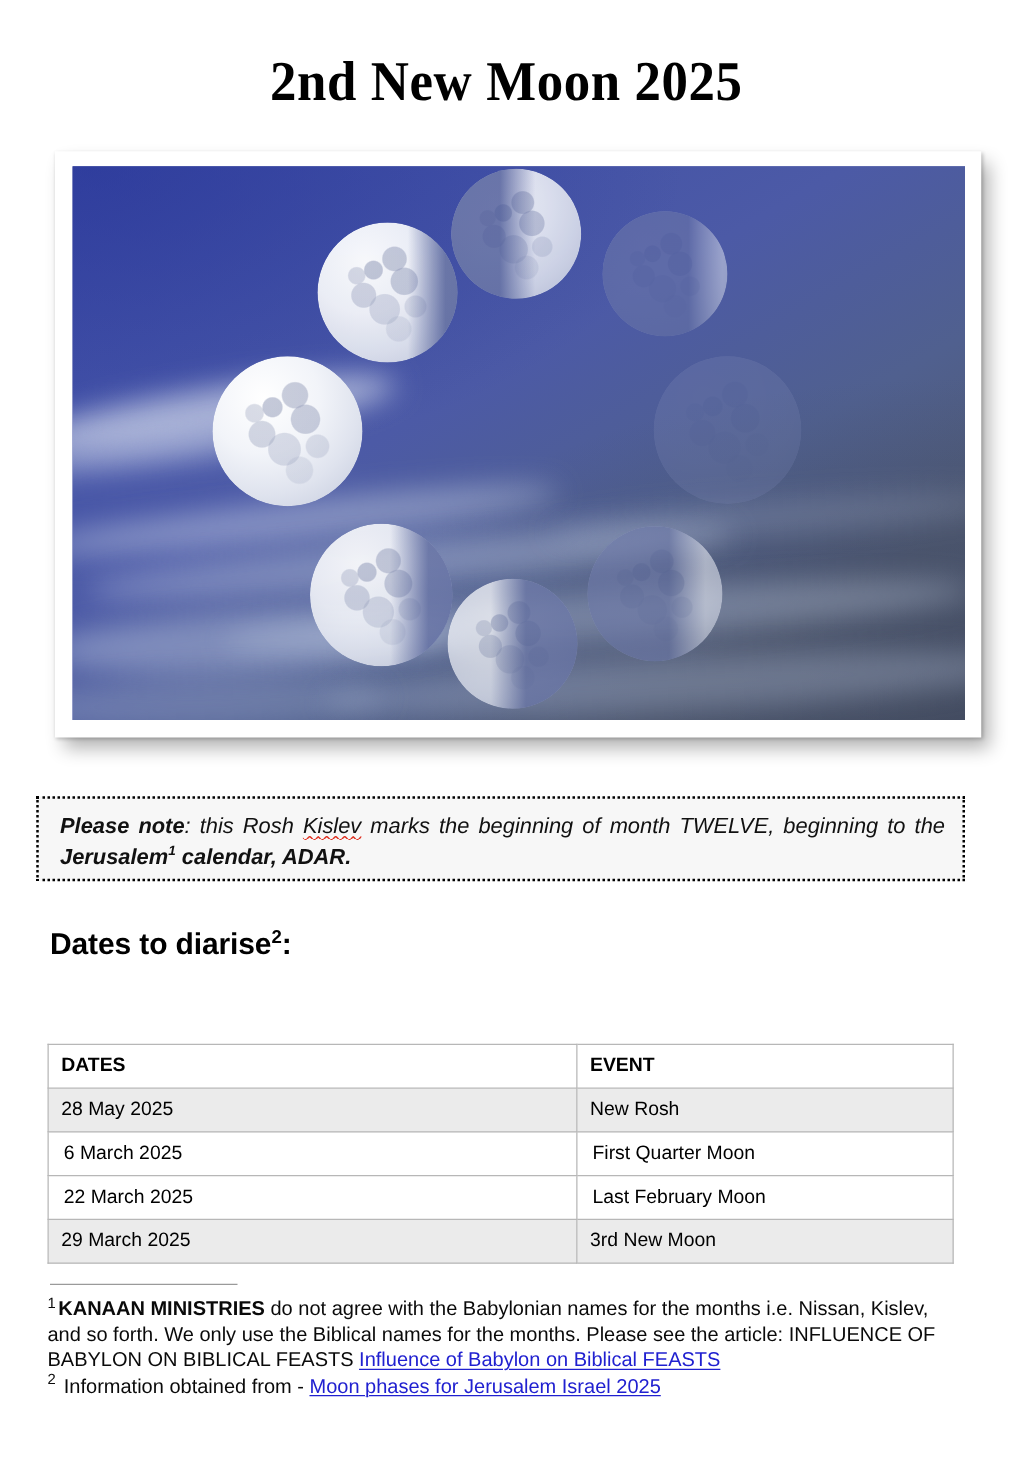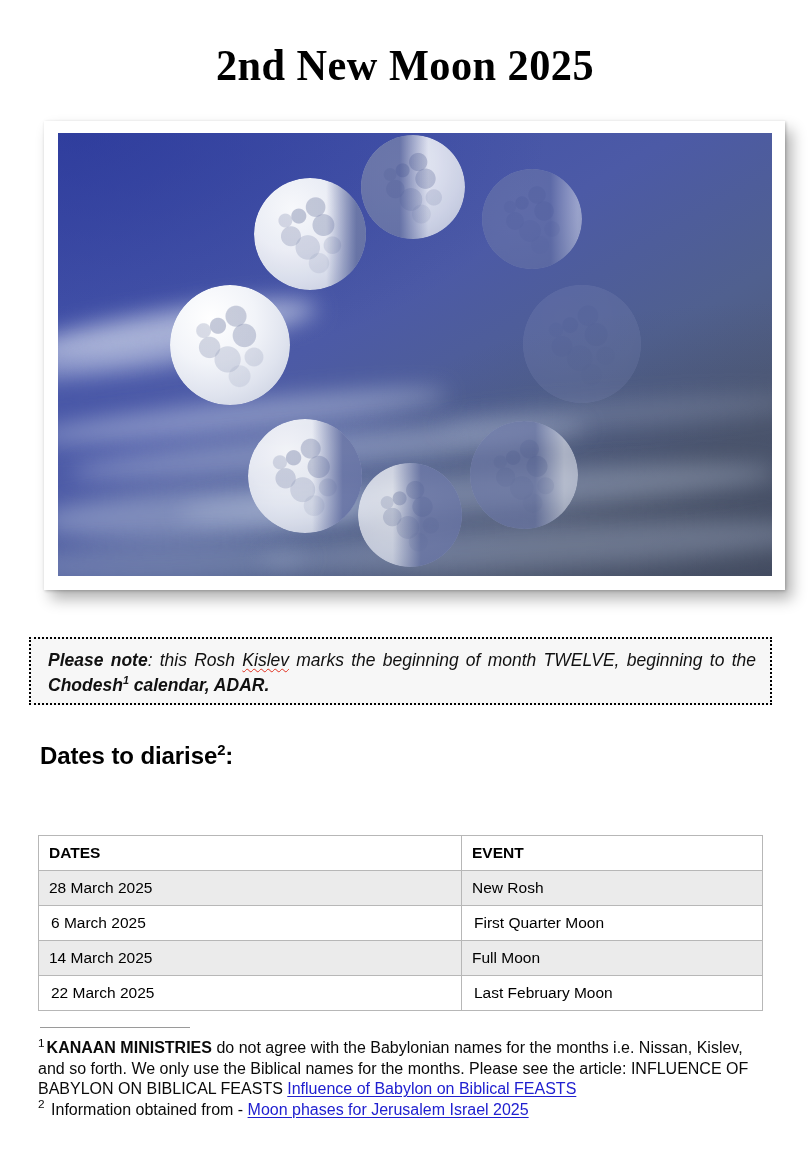--- a/index.html
+++ b/index.html
@@ -315,55 +315,55 @@
           <div class="disc"></div>
           <div class="maria"></div>
           <div class="terminator" style="background: linear-gradient(90deg, rgba(78, 92, 150, 0.8) 0%, rgba(78, 92, 150, 0.8) 60%, rgba(78, 92, 150, 0) 86%, rgba(78, 92, 150, 0) 100%);"></div>
         </div>
       </div>
   </div>
 </div>
 
 <div class="note-box">
   <div class="note-text">
-    <b>Please note</b><span>: this Rosh </span><span class="spellcheck">Kislev</span><span> marks the beginning of month TWELVE, beginning to the </span><b><span>Chodesh</span><span class="sup">1</span><span> calendar, ADAR.</span></b>
+    <b>Please note</b><span>: this Rosh </span><span class="spellcheck">Kislev</span><span> marks the beginning of month TWELVE, beginning to the </span><b><span>Jerusalem</span><span class="sup">1</span><span> calendar, ADAR.</span></b>
   </div>
 </div>
 
 <div class="section-heading">
   <span>Dates to diarise</span><span class="sup">2</span><span>:</span>
 </div>
 
 <table class="dates-table">
   <colgroup>
       <col class="c-date">
       <col class="c-event">
     </colgroup>
   <thead>
     <tr>
       <th>DATES</th>
       <th>EVENT</th>
     </tr>
   </thead>
   <tbody id="table-body">
       <tr class="odd">
-        <td>28 March 2025</td>
+        <td>28 May 2025</td>
         <td>New Rosh</td>
       </tr>
       <tr class="even">
         <td>6 March 2025</td>
         <td>First Quarter Moon</td>
       </tr>
-      <tr class="odd">
-        <td>14 March 2025</td>
-        <td>Full Moon</td>
-      </tr>
       <tr class="even">
         <td>22 March 2025</td>
         <td>Last February Moon</td>
+      </tr>
+      <tr class="odd">
+        <td>29 March 2025</td>
+        <td>3rd  New Moon</td>
       </tr>
     </tbody>
 </table>
 
 <div class="footnote-rule"></div>
 <div class="footnotes" id="footnotes">
     <div class="footnote"><span class="fn-mark">1</span><b>KANAAN MINISTRIES</b><span> do not agree with the Babylonian names for the months i.e. Nissan, Kislev, and so forth. We only use the Biblical names for the months. Please see the article: INFLUENCE OF BABYLON ON BIBLICAL FEASTS </span><span class="fn-link" style="color: rgb(32, 32, 208);">Influence of Babylon on Biblical FEASTS</span></div>
     <div class="footnote"><span class="fn-mark">2</span><span> Information obtained from -  </span><span class="fn-link" style="color: rgb(32, 32, 208);">Moon phases for Jerusalem Israel 2025</span></div>
   </div>
 

